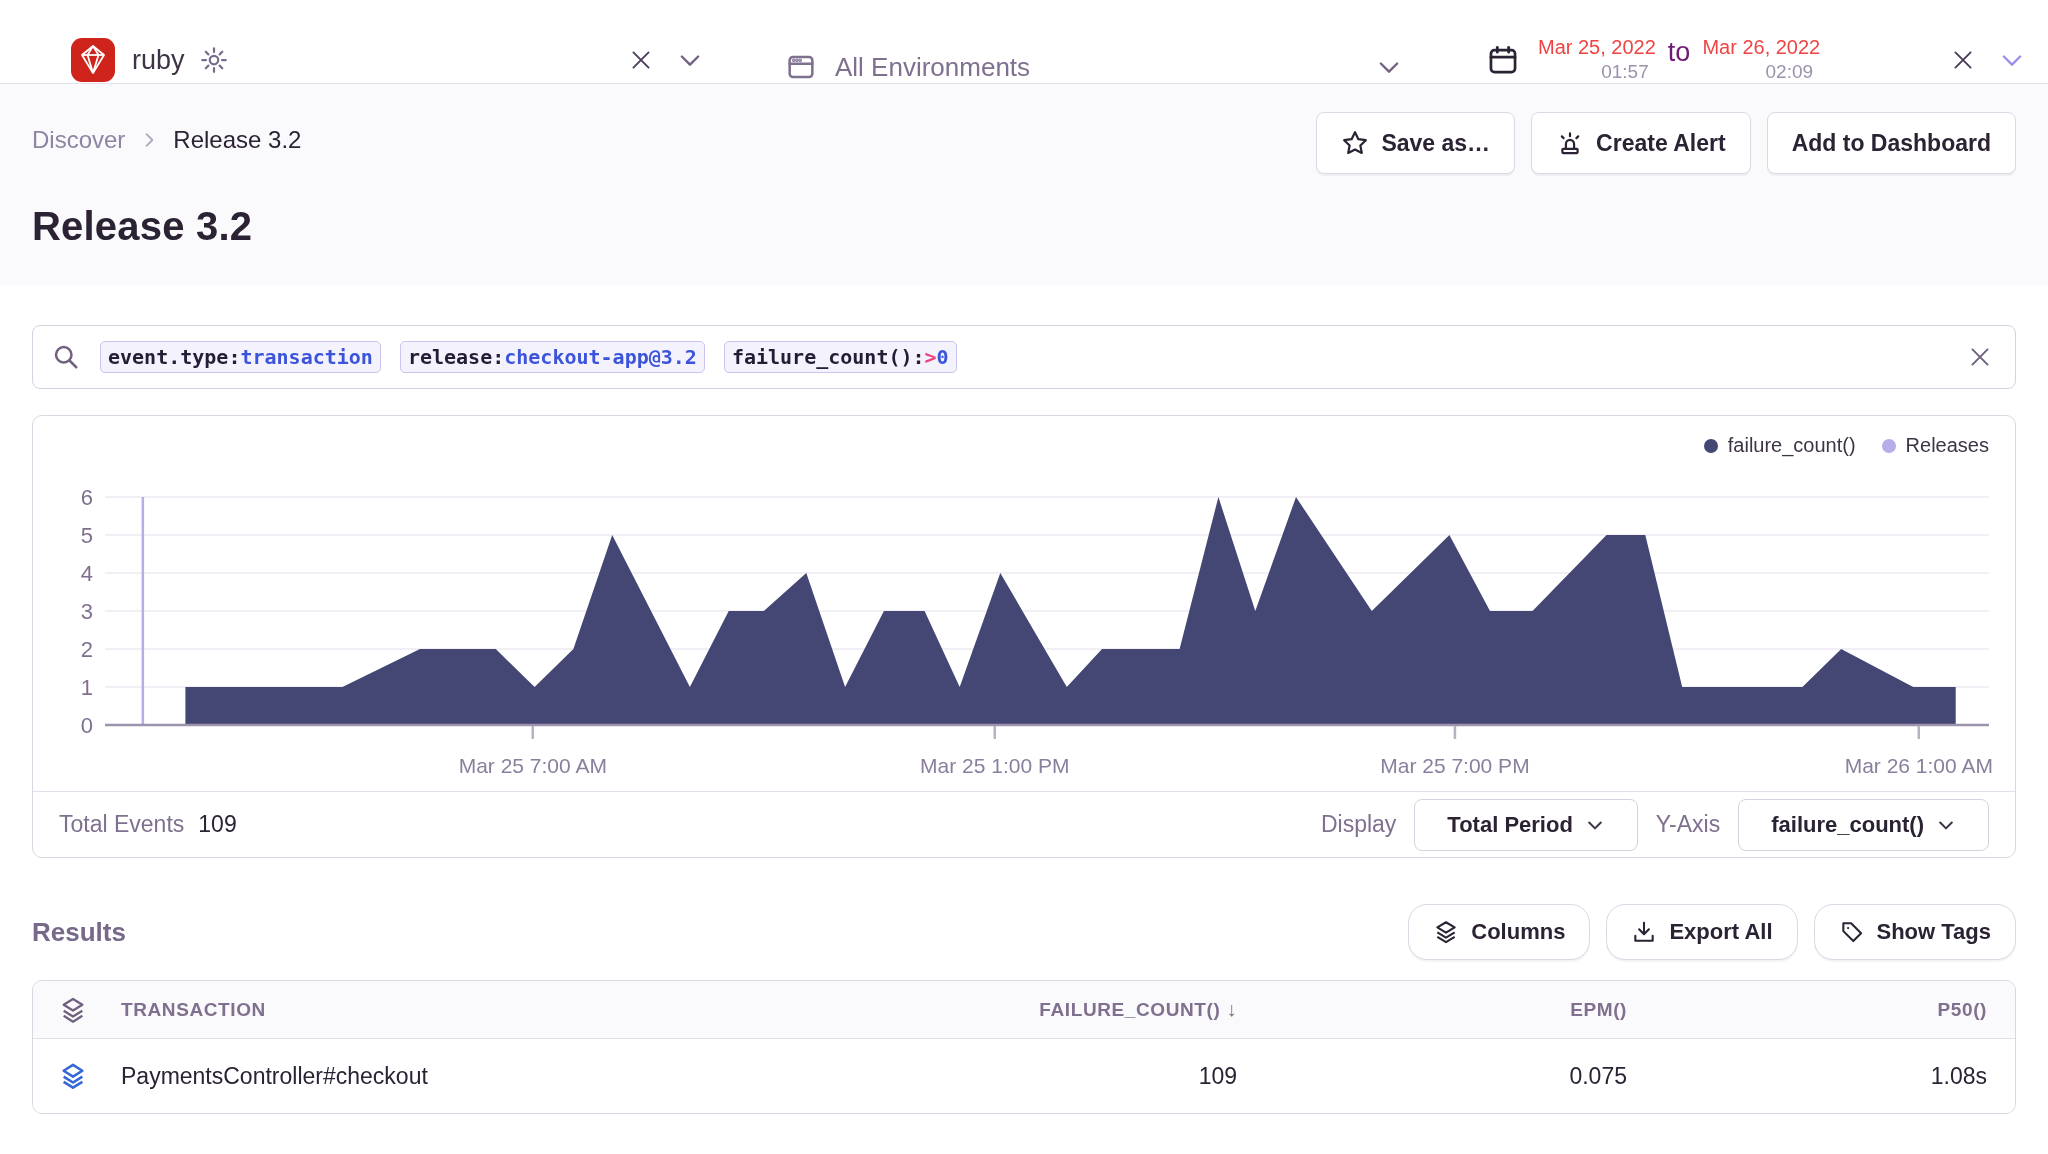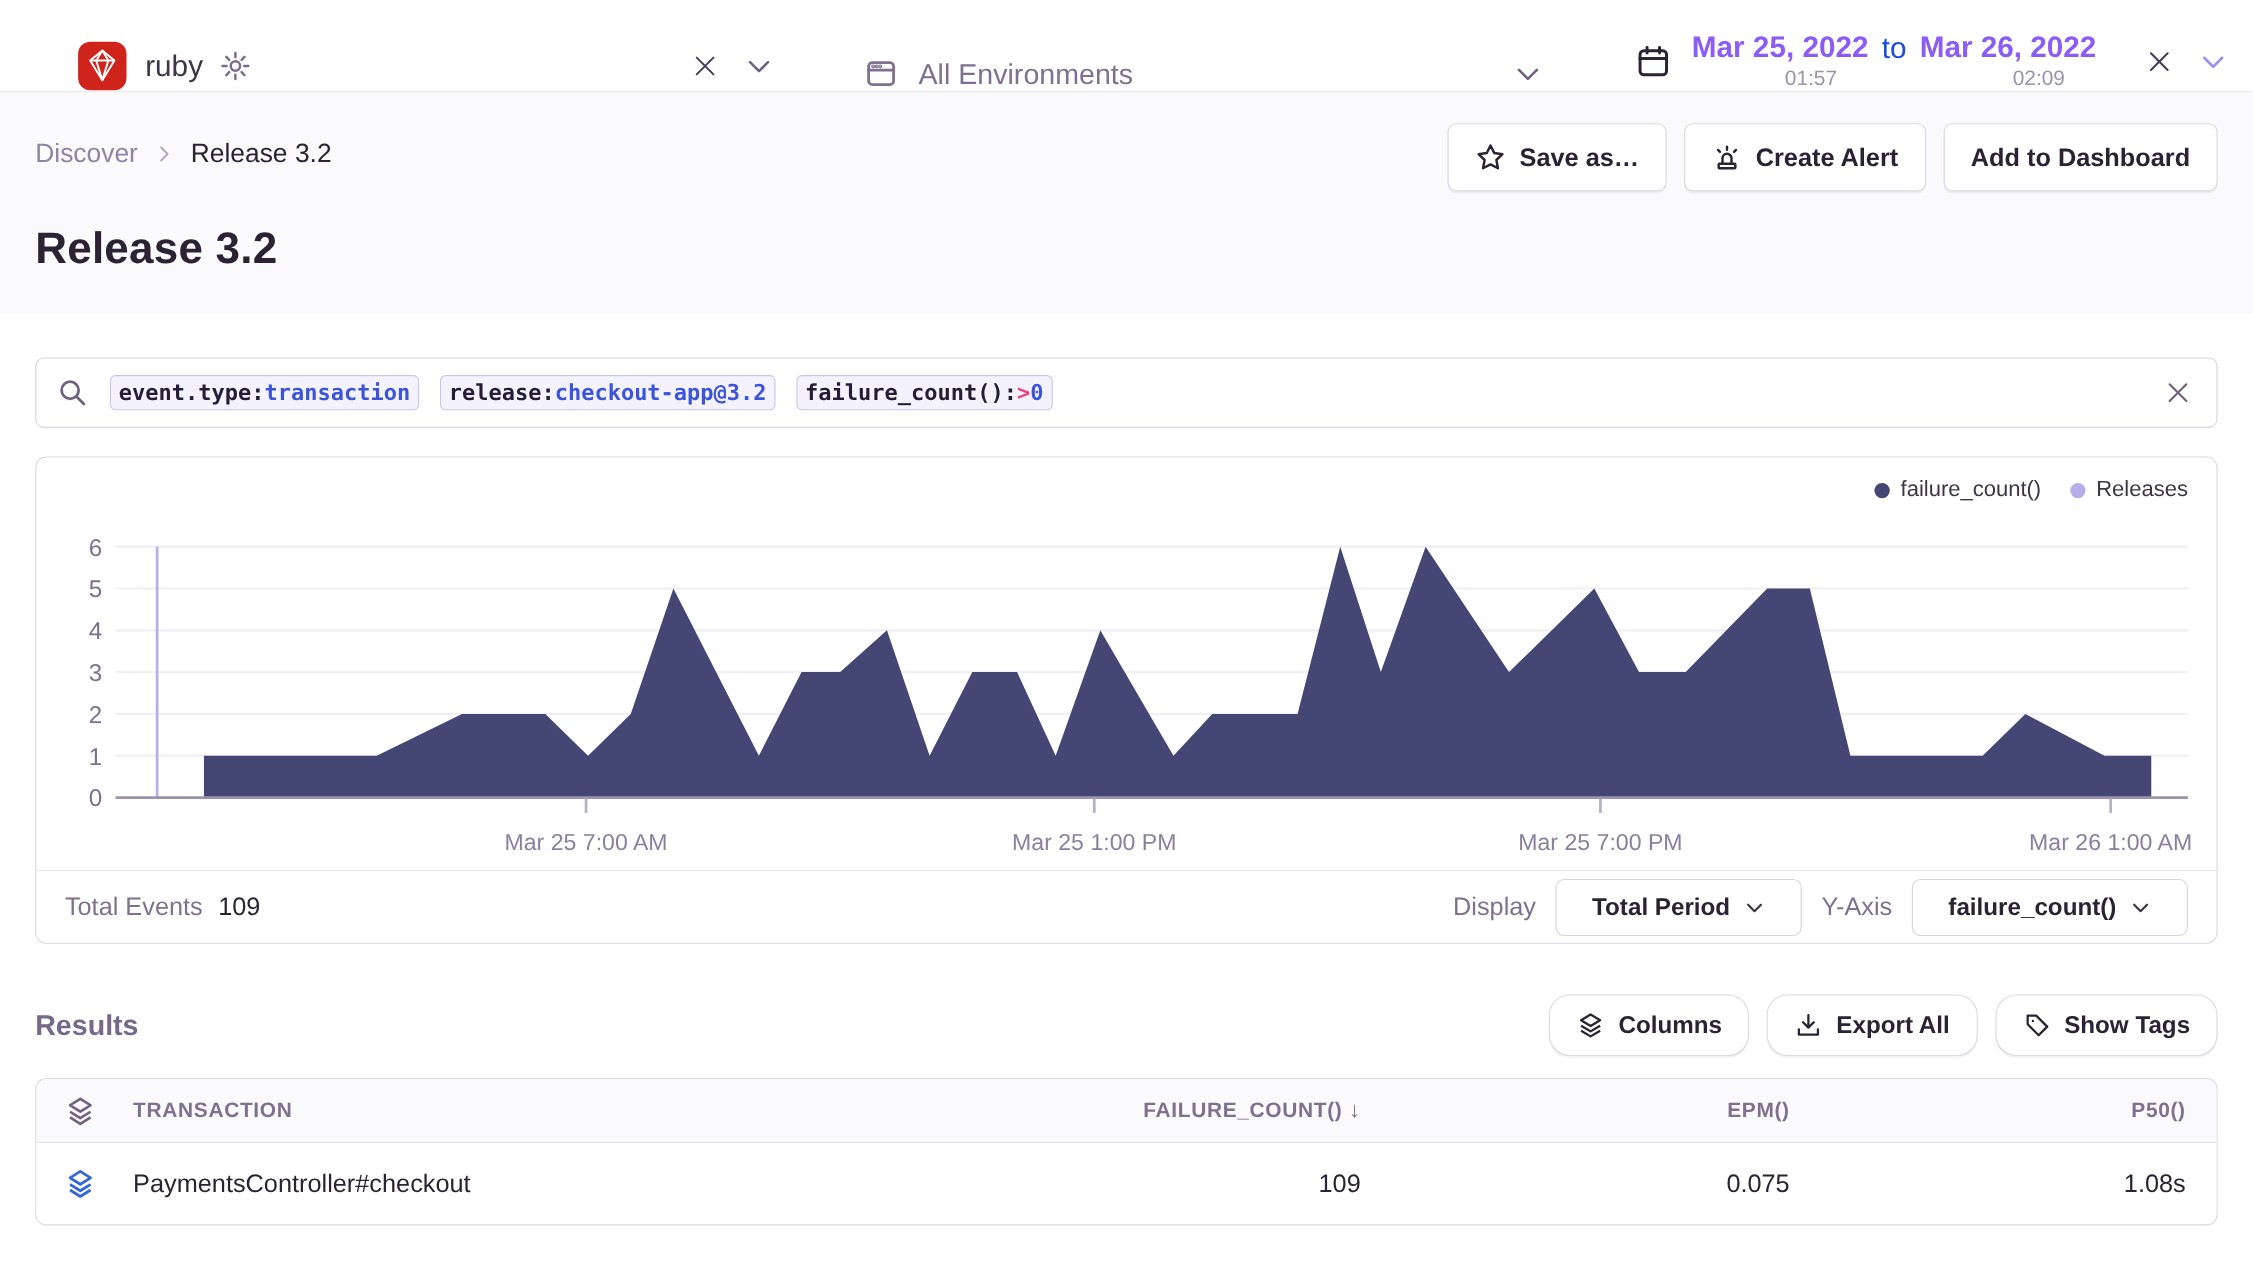--- a/index.html
+++ b/index.html
@@ -25,23 +25,23 @@
   .tb-proj { width: 690px; padding: 0 26px 0 30px; }
   .tb-env  { width: 698px; padding: 0 26px 0 54px; }
   .tb-date { flex: 1; padding: 0 22px 0 56px; }
   .tb-divider { width: 1px; background: #E0DCE5; margin: 0; }
   .proj-name { font-size: 27px; color: #3E3446; margin: 0 14px 0 16px; }
   .tb-spacer { flex: 1; }
   .tb-xgroup { display: flex; align-items: center; gap: 22px; }
   .env-label { font-size: 26px; color: #80708F; margin-left: 18px; }
   .date-cols { display: flex; align-items: flex-start; gap: 12px; margin-left: 18px; }
   .dcol { display: flex; flex-direction: column; align-items: center; }
-  .dcol .d { font-size: 27px; color: #8b5cf6; font-weight: 700; white-space: nowrap; }
+  .dcol .d { font-size: 20px; color: #ef4444; font-weight: 400; white-space: nowrap; }
   .dcol .t { font-size: 19px; color: #9C92AB; margin-top: 2px; transform: translateX(28px); }
-  .date-to { font-size: 27px; color: #1d4ed8; font-weight: 500; padding-top: 1px; }
+  .date-to { font-size: 27px; color: #701a75; font-weight: 500; padding-top: 1px; }
 
   
   .page-header {
     background: #FAF9FB;
     padding: 28px 32px 36px 32px;
   }
   .crumb-row { display: flex; align-items: flex-start; justify-content: space-between; }
   .breadcrumb { display: flex; align-items: center; gap: 14px; padding-top: 14px; font-size: 24px; }
   .crumb-link { color: #8E84A3; cursor: pointer; }
   .crumb-cur { color: #2B2233; }

